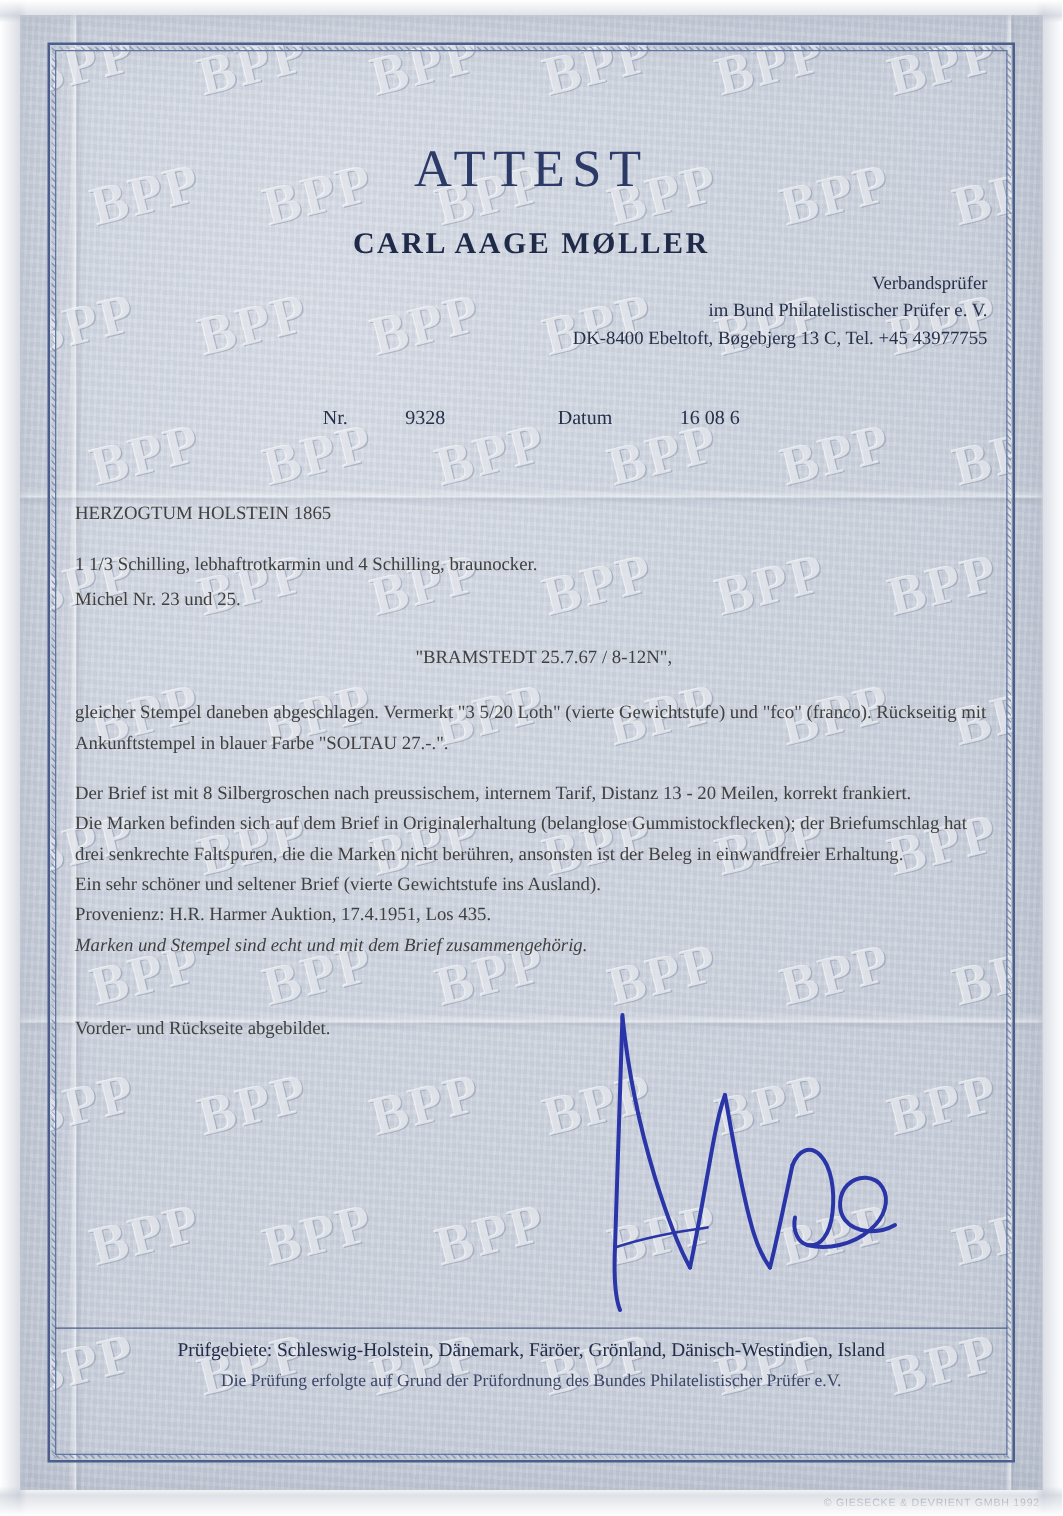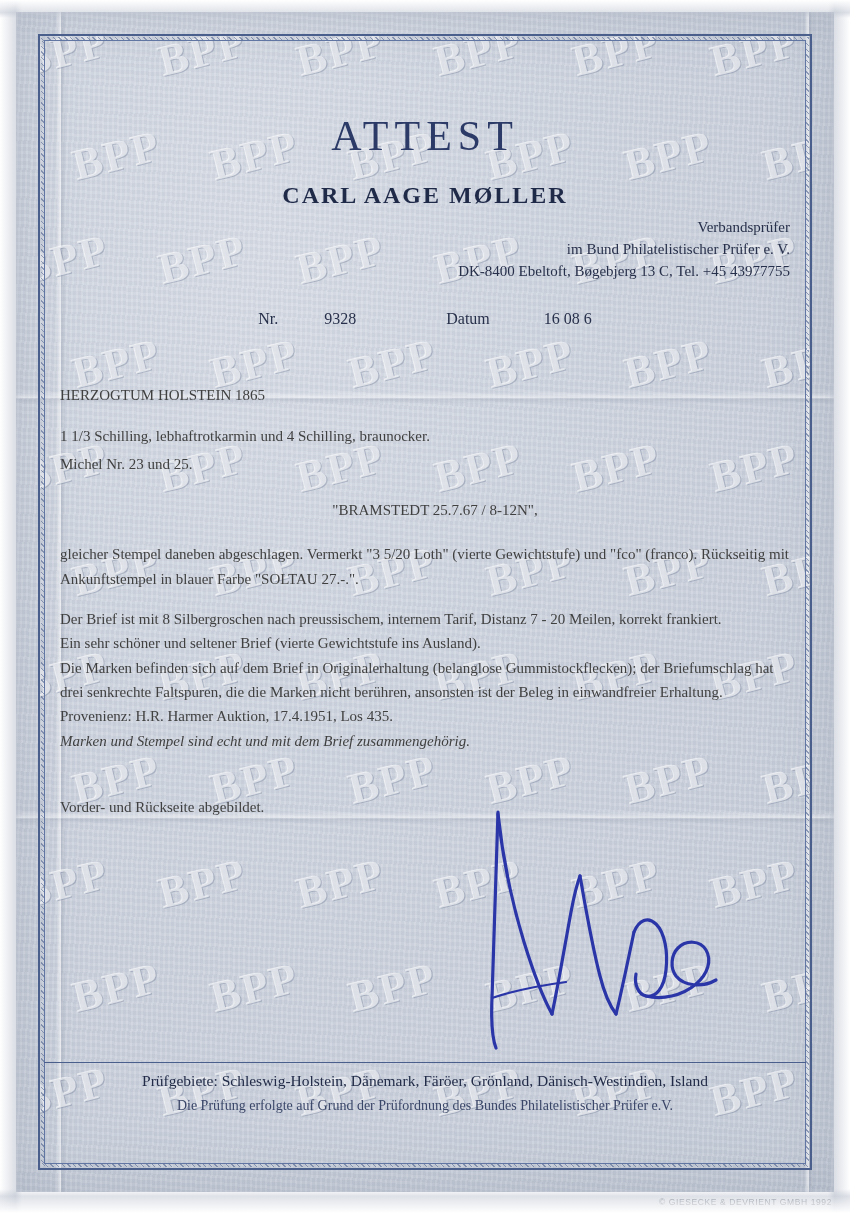--- a/index.html
+++ b/index.html
@@ -155,21 +155,21 @@
     font-size: 15px;
     color: #27304a;
     margin-top: 8px;
     line-height: 1.45;
   }
 
   .meta-row {
     display: flex;
     justify-content: center;
     gap: 90px;
-    margin-top: 28px;
+    margin-top: 44px;
     font-size: 16px;
   }
   .meta-block { text-align: left; }
   .meta-label { display: inline-block; }
   .meta-value {
     display: inline-block;
     margin-left: 42px;
   }
   .meta-row .meta-b2 .meta-value { margin-left: 50px; }
 
@@ -363,25 +363,25 @@
       <div class="para">HERZOGTUM HOLSTEIN 1865</div>
 
       <div class="para tight block-no-gap">1 1/3 Schilling, lebhaftrotkarmin und 4 Schilling, braunocker.</div>
       <div class="para">Michel Nr. 23 und 25.</div>
 
 
       <div class="para center">"BRAMSTEDT 25.7.67 / 8-12N",</div>
 
       <div class="para">gleicher Stempel daneben abgeschlagen. Vermerkt "3 5/20 Loth" (vierte Gewichtstufe) und "fco" (franco). Rückseitig mit Ankunftstempel in blauer Farbe "SOLTAU 27.-.".</div>
 
-      <div class="para block-no-gap">Der Brief ist mit 8 Silbergroschen nach preussischem, internem Tarif, Distanz 7 - 20 Meilen, korrekt frankiert.</div>
+      <div class="para block-no-gap">Der Brief ist mit 8 Silbergroschen nach preussischem, internem Tarif, Distanz 13 - 20 Meilen, korrekt frankiert.</div>
+
+      <div class="para block-no-gap">Die Marken befinden sich auf dem Brief in Originalerhaltung (belanglose Gummistockflecken); der Briefumschlag hat drei senkrechte Faltspuren, die die Marken nicht berühren, ansonsten ist der Beleg in einwandfreier Erhaltung.</div>
 
       <div class="para block-no-gap">Ein sehr schöner und seltener Brief (vierte Gewichtstufe ins Ausland).</div>
-
-      <div class="para block-no-gap">Die Marken befinden sich auf dem Brief in Originalerhaltung (belanglose Gummistockflecken); der Briefumschlag hat drei senkrechte Faltspuren, die die Marken nicht berühren, ansonsten ist der Beleg in einwandfreier Erhaltung.</div>
 
       <div class="para block-no-gap">Provenienz: H.R. Harmer Auktion, 17.4.1951, Los 435.</div>
 
       <div class="para italic">Marken und Stempel sind echt und mit dem Brief zusammengehörig.</div>
 
       <div class="spacer-lg"></div>
 
       <div class="para">Vorder- und Rückseite abgebildet.</div>
     </div>
   </div>

